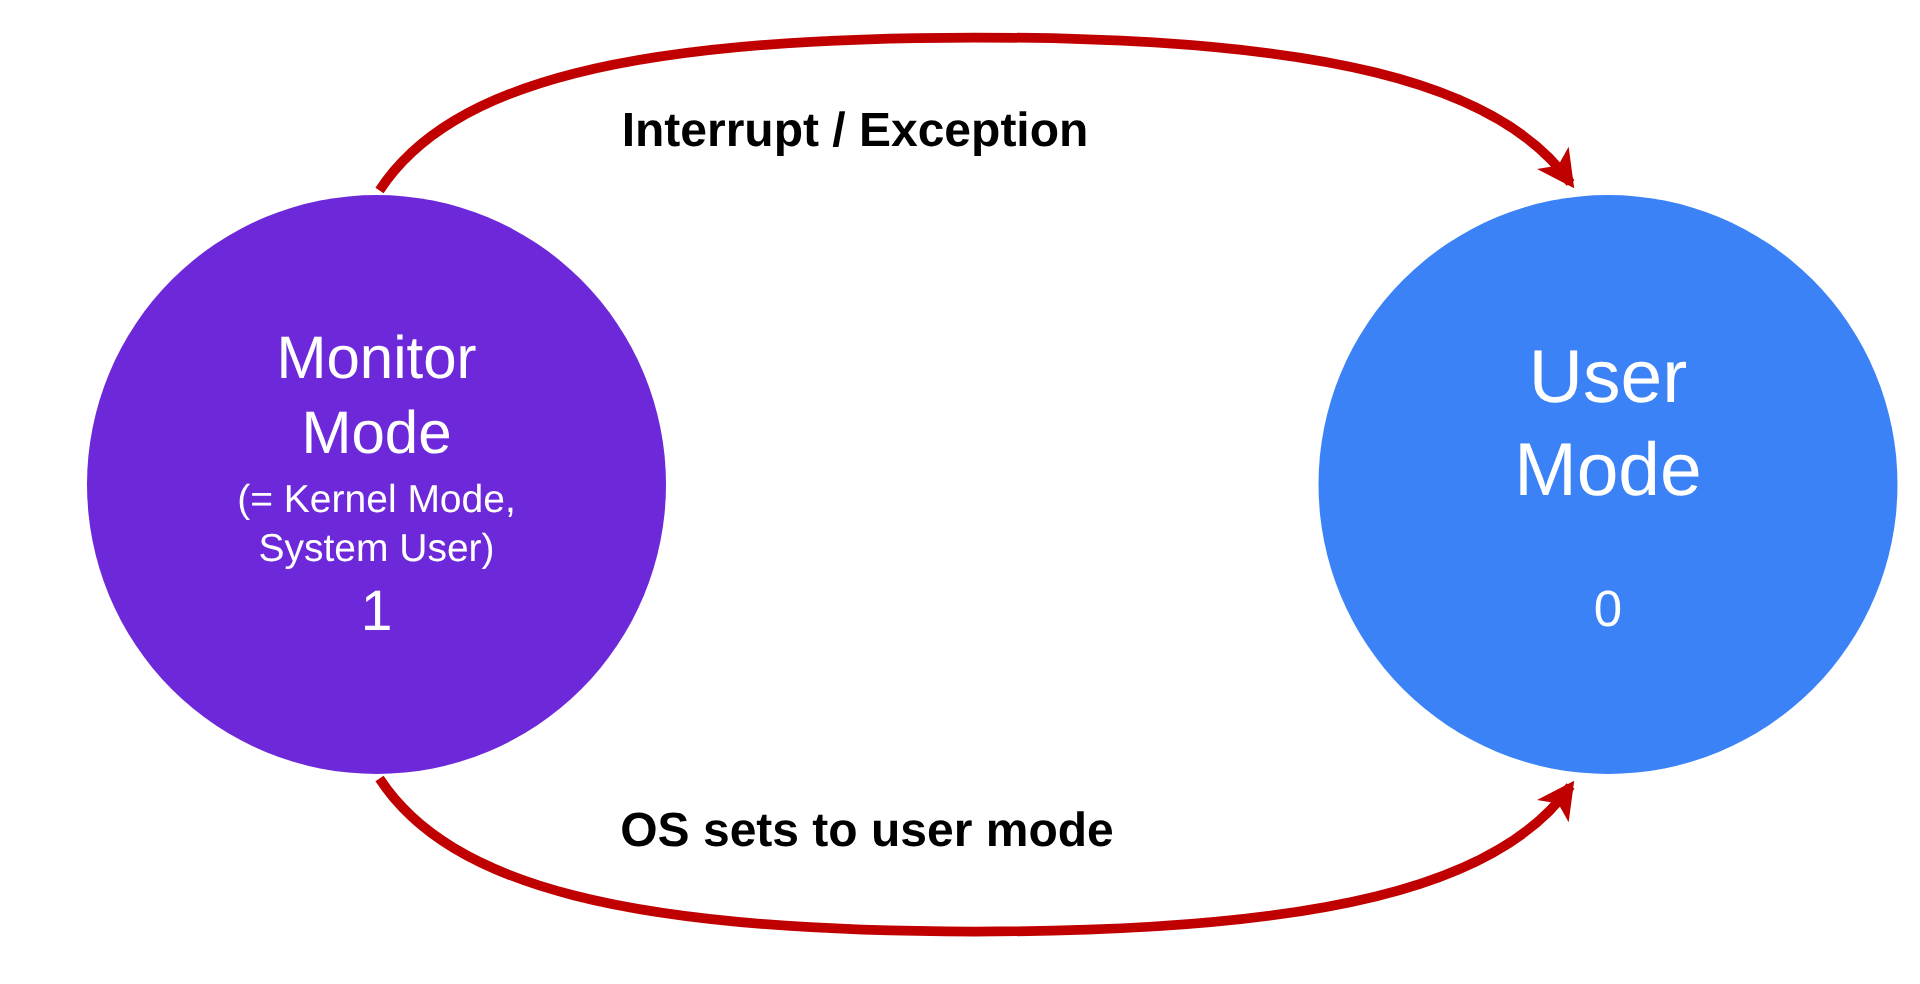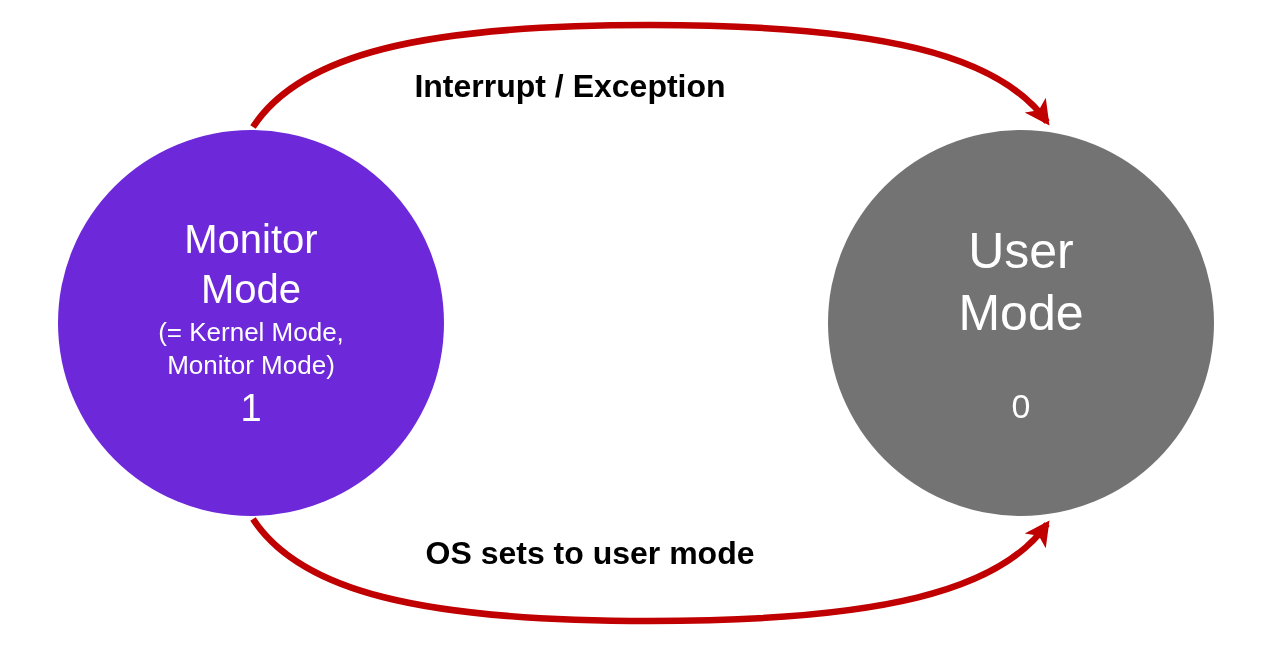--- a/index.html
+++ b/index.html
@@ -39,23 +39,23 @@
     color: #ffffff;
     box-sizing: border-box;
   }
   #node-monitor {
     left: 58px;
     top: 130px;
     background: #6d28d9;
     padding-bottom: 2px;
   }
   #node-user {
-    left: 828px;
+    left: 879px;
     top: 130px;
-    background: #737373;
+    background: #3b82f6;
     gap: 40px;
   }
   .node-title {
     font-size: 41px;
     line-height: 51px;
     font-weight: 400;
     letter-spacing: 0px;
     white-space: pre-line;
   }
   #node-monitor .node-title {
@@ -93,21 +93,21 @@
     line-height: 38px;
     white-space: nowrap;
     text-align: center;
   }
   #label-top {
     left: 0;
     top: 67px;
     width: 1140px;
   }
   #label-bottom {
-    left: 16px;
+    left: 4px;
     top: 534px;
     width: 1148px;
   }
 </style>
 </head>
 <body>
 
 <div id="canvas">
 
   <svg class="diagram-svg" viewBox="0 0 1280 656" xmlns="http://www.w3.org/2000/svg">
@@ -119,21 +119,21 @@
 
     <path d="M 253 127 C 300 55, 420 25, 650 25 C 880 25, 1000 55, 1047 122" fill="none" stroke="#C00000" stroke-width="6.5" stroke-linecap="butt" marker-end="url(#arrow-red)"></path>
 
     <path d="M 253 519 C 300 591, 420 621, 650 621 C 880 621, 1000 591, 1047 524" fill="none" stroke="#C00000" stroke-width="6.5" stroke-linecap="butt" marker-end="url(#arrow-red)"></path>
   </svg>
 
   <div class="node" id="node-monitor">
     <div class="node-title">Monitor
 Mode</div>
     <div class="node-sub">(= Kernel Mode,
-Monitor Mode)</div>
+System User)</div>
     <div class="node-value">1</div>
   </div>
 
   <div class="node" id="node-user">
     <div class="node-title">User
 Mode</div>
     <div class="node-value">0</div>
   </div>
 
   <div class="arc-label" id="label-top">Interrupt / Exception</div>

